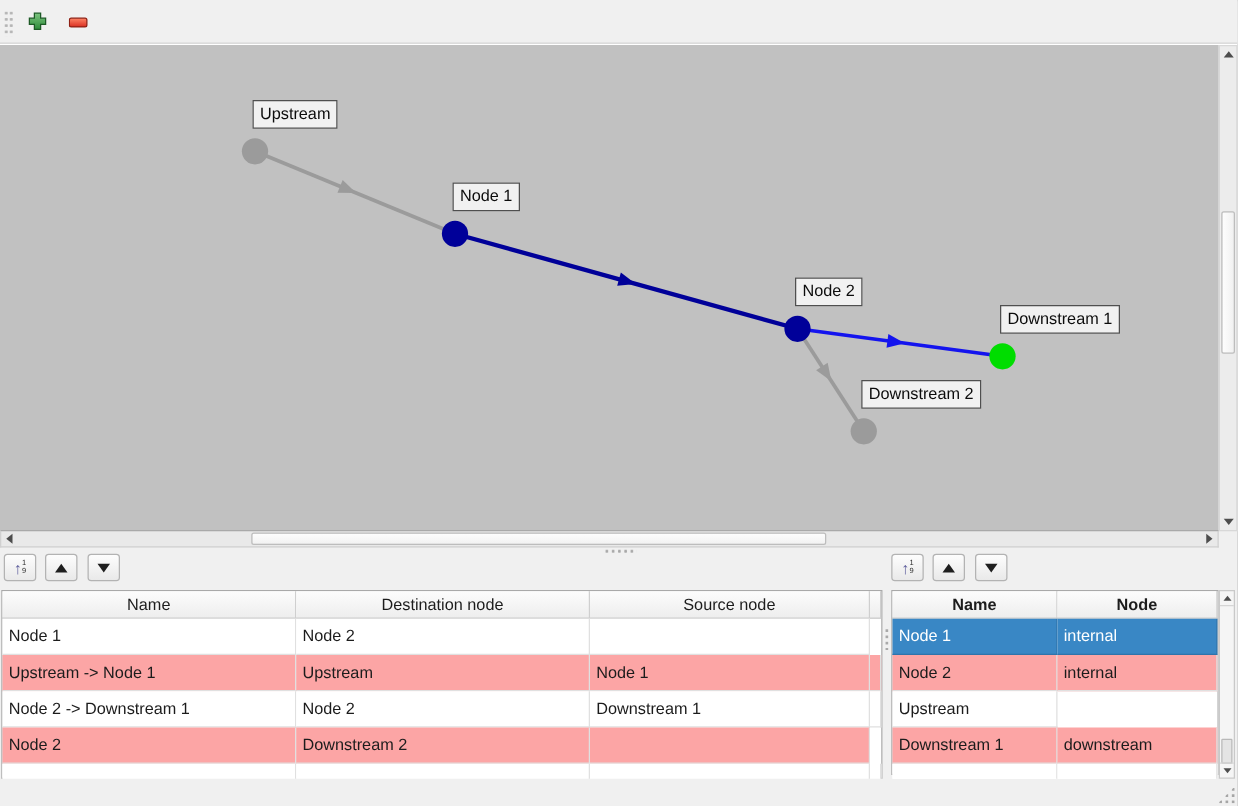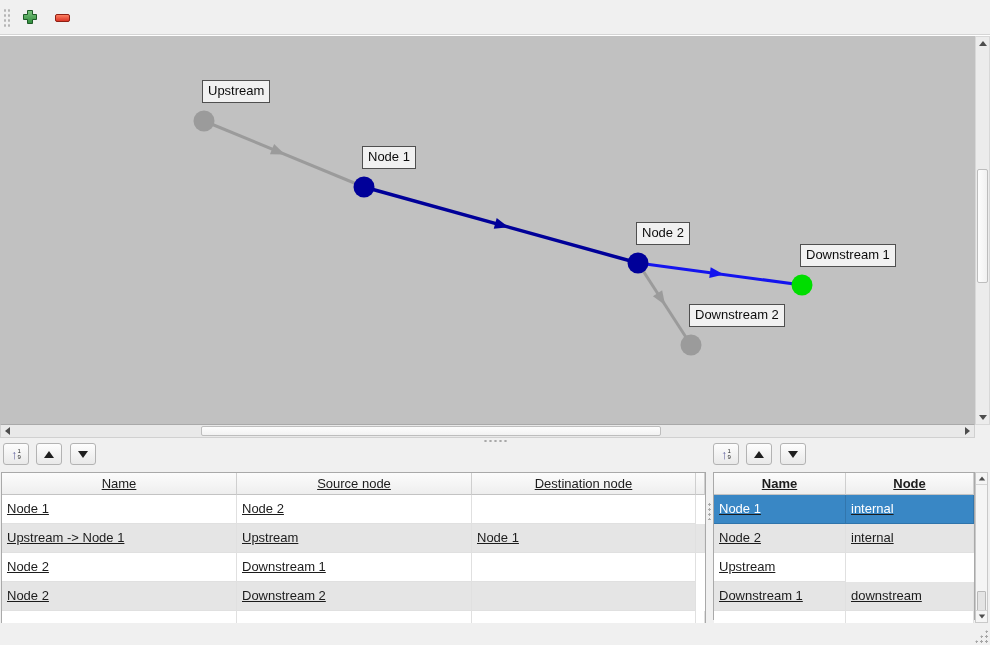--- a/index.html
+++ b/index.html
@@ -110,36 +110,36 @@
   .sort-digits { display: flex; flex-direction: column; font-size: 6px; line-height: 6px; color: #2a2a2a; }
 
   
   .table {
     position: absolute; top: 472px;
     background: #ffffff;
     border: 1px solid #a9a9a9;
   }
   .t-left  { left: 1px;  width: 705px; height: 151px; }
   .t-right { left: 713px; width: 262px; height: 148px; }
-  .trow { display: grid; text-decoration: underline; }
+  .trow { display: grid; }
   .t-left  .trow { grid-template-columns: 235px 235px 224px 1fr; }
   .t-right .trow { grid-template-columns: 132px 1fr; }
   .thead .cell {
     height: 22px; line-height: 21px; text-align: center;
     background: linear-gradient(to bottom, #fcfcfc, #eeeeee);
     border-right: 1px solid #cfcfcf; border-bottom: 1px solid #c3c3c3;
     overflow: hidden; white-space: nowrap;
   }
   .t-right .thead .cell { font-weight: bold; }
   .tbody .cell {
     height: 29px; line-height: 28px; padding-left: 5px;
     border-right: 1px solid #e0e0e0; border-bottom: 1px solid #e0e0e0;
     overflow: hidden; white-space: nowrap; background: #ffffff;
   }
-  .tbody .trow.alt .cell { background: #e5e5e5; }
+  .tbody .trow.alt .cell { background: #fca5a5; }
   .tbody .trow.selected .cell {
     background: #3987c5; color: #ffffff; border-right-color: rgba(0,0,0,0.12);
     border-bottom-color: #2f74ab;
   }
   .partial { height: 12px; background: #ffffff; }
   .partial .cell { height: 12px; border-bottom: none; }
 
   
   .tbl-vscroll {
     position: absolute; left: 975px; top: 472px; width: 13px; height: 151px;
@@ -268,38 +268,39 @@
   <div class="arrow-up-sm"></div>
 </div>
 <div class="mini-btn" style="left:780px">
   <div class="arrow-down-sm"></div>
 </div>
 
 <div class="table t-left" id="edges-table">
     <div class="thead">
       <div class="trow">
         <div class="cell">Name</div>
+        <div class="cell">Destination node</div>
         <div class="cell">Source node</div>
-        <div class="cell">Destination node</div>
         <div class="cell"></div>
       </div>
     </div>
     <div class="tbody">
       <div class="trow">
         <div class="cell">Node 1</div>
         <div class="cell">Node 2</div>
         <div class="cell"></div>
       </div>
       <div class="trow alt">
         <div class="cell">Upstream -&gt; Node 1</div>
         <div class="cell">Upstream</div>
         <div class="cell">Node 1</div>
         <div class="cell"></div>
       </div>
       <div class="trow">
+        <div class="cell">Node 2 -&gt; Downstream 1</div>
         <div class="cell">Node 2</div>
         <div class="cell">Downstream 1</div>
         <div class="cell"></div>
       </div>
       <div class="trow alt">
         <div class="cell">Node 2</div>
         <div class="cell">Downstream 2</div>
         <div class="cell"></div>
       </div>
       <div class="trow partial">

